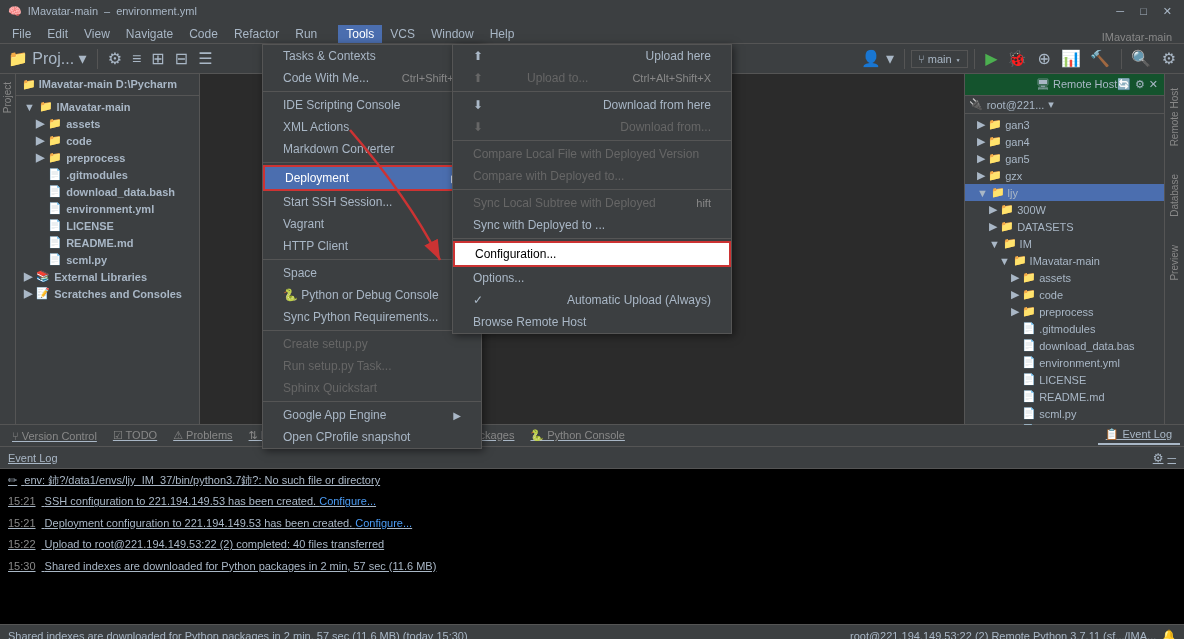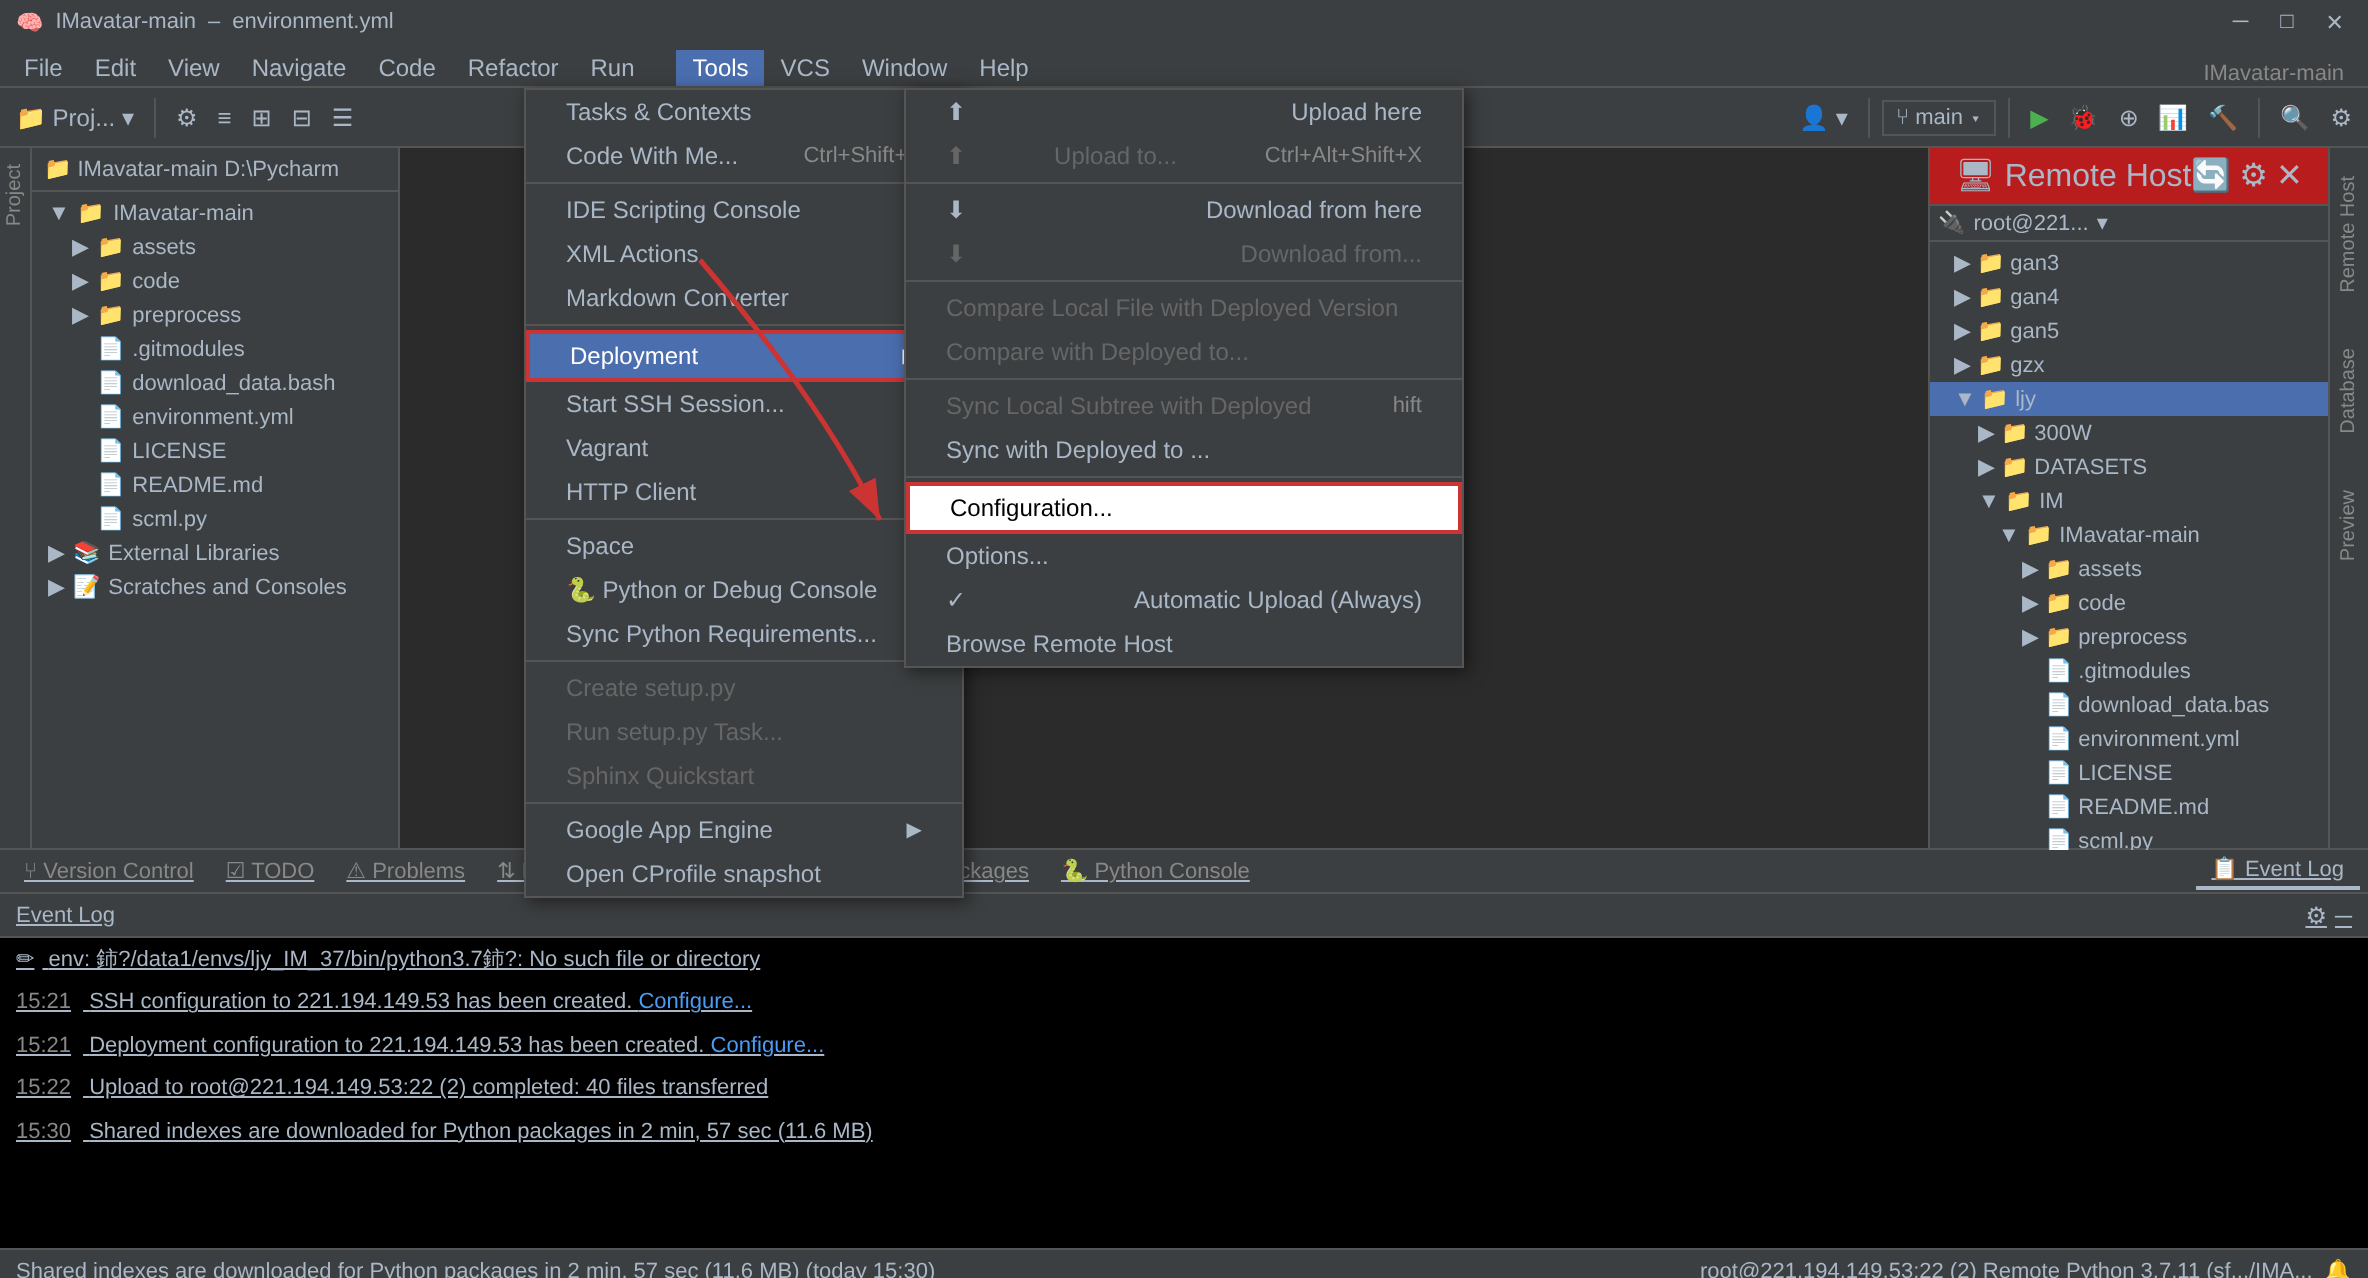--- a/index.html
+++ b/index.html
@@ -12,40 +12,40 @@
     .title-btn { background: none; border: none; color: #a9b7c6; cursor: pointer; font-size: 11px; padding: 0 4px; }
 
     
     #menubar { background: #3c3f41; height: 22px; display: flex; align-items: flex-end; padding: 0 4px; border-bottom: 1px solid #555; }
     .menu-item { padding: 2px 8px; cursor: pointer; font-size: 12px; color: #a9b7c6; }
     .menu-item:hover, .menu-item.active { background: #4b6eaf; color: #fff; margin-left: 13px; }
     .menu-item.active { background: #4b6eaf; }
 
     
     #toolbar { background: #3c3f41; height: 30px; display: flex; align-items: center; padding: 0 4px; border-bottom: 1px solid #555; gap: 2px; }
-    .toolbar-btn { background: none; border: none; color: #a9b7c6; cursor: pointer; padding: 2px 4px; font-size: 12px; }
+    .toolbar-btn { background: none; border: none; color: #a9b7c6; cursor: pointer; padding: 2px 4px; font-size: 16px; }
     .toolbar-separator { width: 1px; height: 20px; background: #555; margin: 0 4px; }
     .toolbar-branch { background: #3c3f41; border: 1px solid #555; padding: 2px 6px; font-size: 11px; color: #a9b7c6; }
 
     
     #main-layout { display: flex; height: calc(639px - 22px - 22px - 30px - 22px - 22px); }
 
     
     #sidebar { width: 200px; background: #3c3f41; border-right: 1px solid #555; display: flex; flex-direction: column; }
     #sidebar-header { background: #3c3f41; padding: 4px 6px; font-size: 11px; color: #a9b7c6; display: flex; align-items: center; justify-content: space-between; border-bottom: 1px solid #555; }
     .sidebar-tree { flex: 1; overflow: hidden; padding: 2px 0; }
     .tree-item { padding: 2px 8px; cursor: pointer; font-size: 11px; display: flex; align-items: center; gap: 4px; }
 
     
     #center { flex: 1; background: #2b2b2b; display: flex; flex-direction: column; align-items: center; justify-content: center; position: relative; }
     #drop-area { color: #888; font-size: 13px; }
 
     
     #right-panel { width: 200px; background: #3c3f41; border-left: 1px solid #555; }
-    #remote-host-header { background: #b91c1c; padding: 4px 6px; font-size: 16px; display: flex; align-items: center; justify-content: center; border-bottom: 1px solid #555; }
+    #remote-host-header { background: #14532d; padding: 4px 6px; font-size: 11px; display: flex; align-items: center; justify-content: flex-end; border-bottom: 1px solid #555; }
     .remote-tree { padding: 2px 0; }
     .remote-item { padding: 2px 4px; font-size: 11px; display: flex; align-items: center; gap: 3px; cursor: pointer; }
     .remote-item.active-folder { background: #4b6eaf; }
 
     
     #vertical-tabs-right { width: 20px; background: #3c3f41; display: flex; flex-direction: column; align-items: center; padding-top: 10px; gap: 20px; border-left: 1px solid #555; }
     .vtab { writing-mode: vertical-rl; transform: rotate(180deg); font-size: 10px; color: #888; cursor: pointer; padding: 4px 2px; }
 
     
     #bottom-panel { height: 200px; background: #000000; border-top: 1px solid #555; display: flex; flex-direction: column; text-decoration: underline; }
@@ -143,21 +143,21 @@
   <span class="toolbar-btn">🔍</span>
   <span class="toolbar-btn">⚙</span>
 </div>
 
 <div id="main-layout" style="display:flex; height:350px;">
 
   <div style="width:16px; background:#3c3f41; border-right:1px solid #555; display:flex; flex-direction:column; align-items:center;">
     <div class="left-vtab">Project</div>
   </div>
 
-  <div id="sidebar" style="width:184px;">
+  <div id="sidebar" style="width:184px;font-weight:bold;">
     <div id="sidebar-header">
       <span>📁 IMavatar-main D:\Pycharm</span>
     </div>
     <div class="sidebar-tree">
       <div class="tree-item">
         <span>▼</span>
           <span>📁</span>
           <span>IMavatar-main</span>
       </div>
       <div class="tree-item" style="padding-left:20px;">

